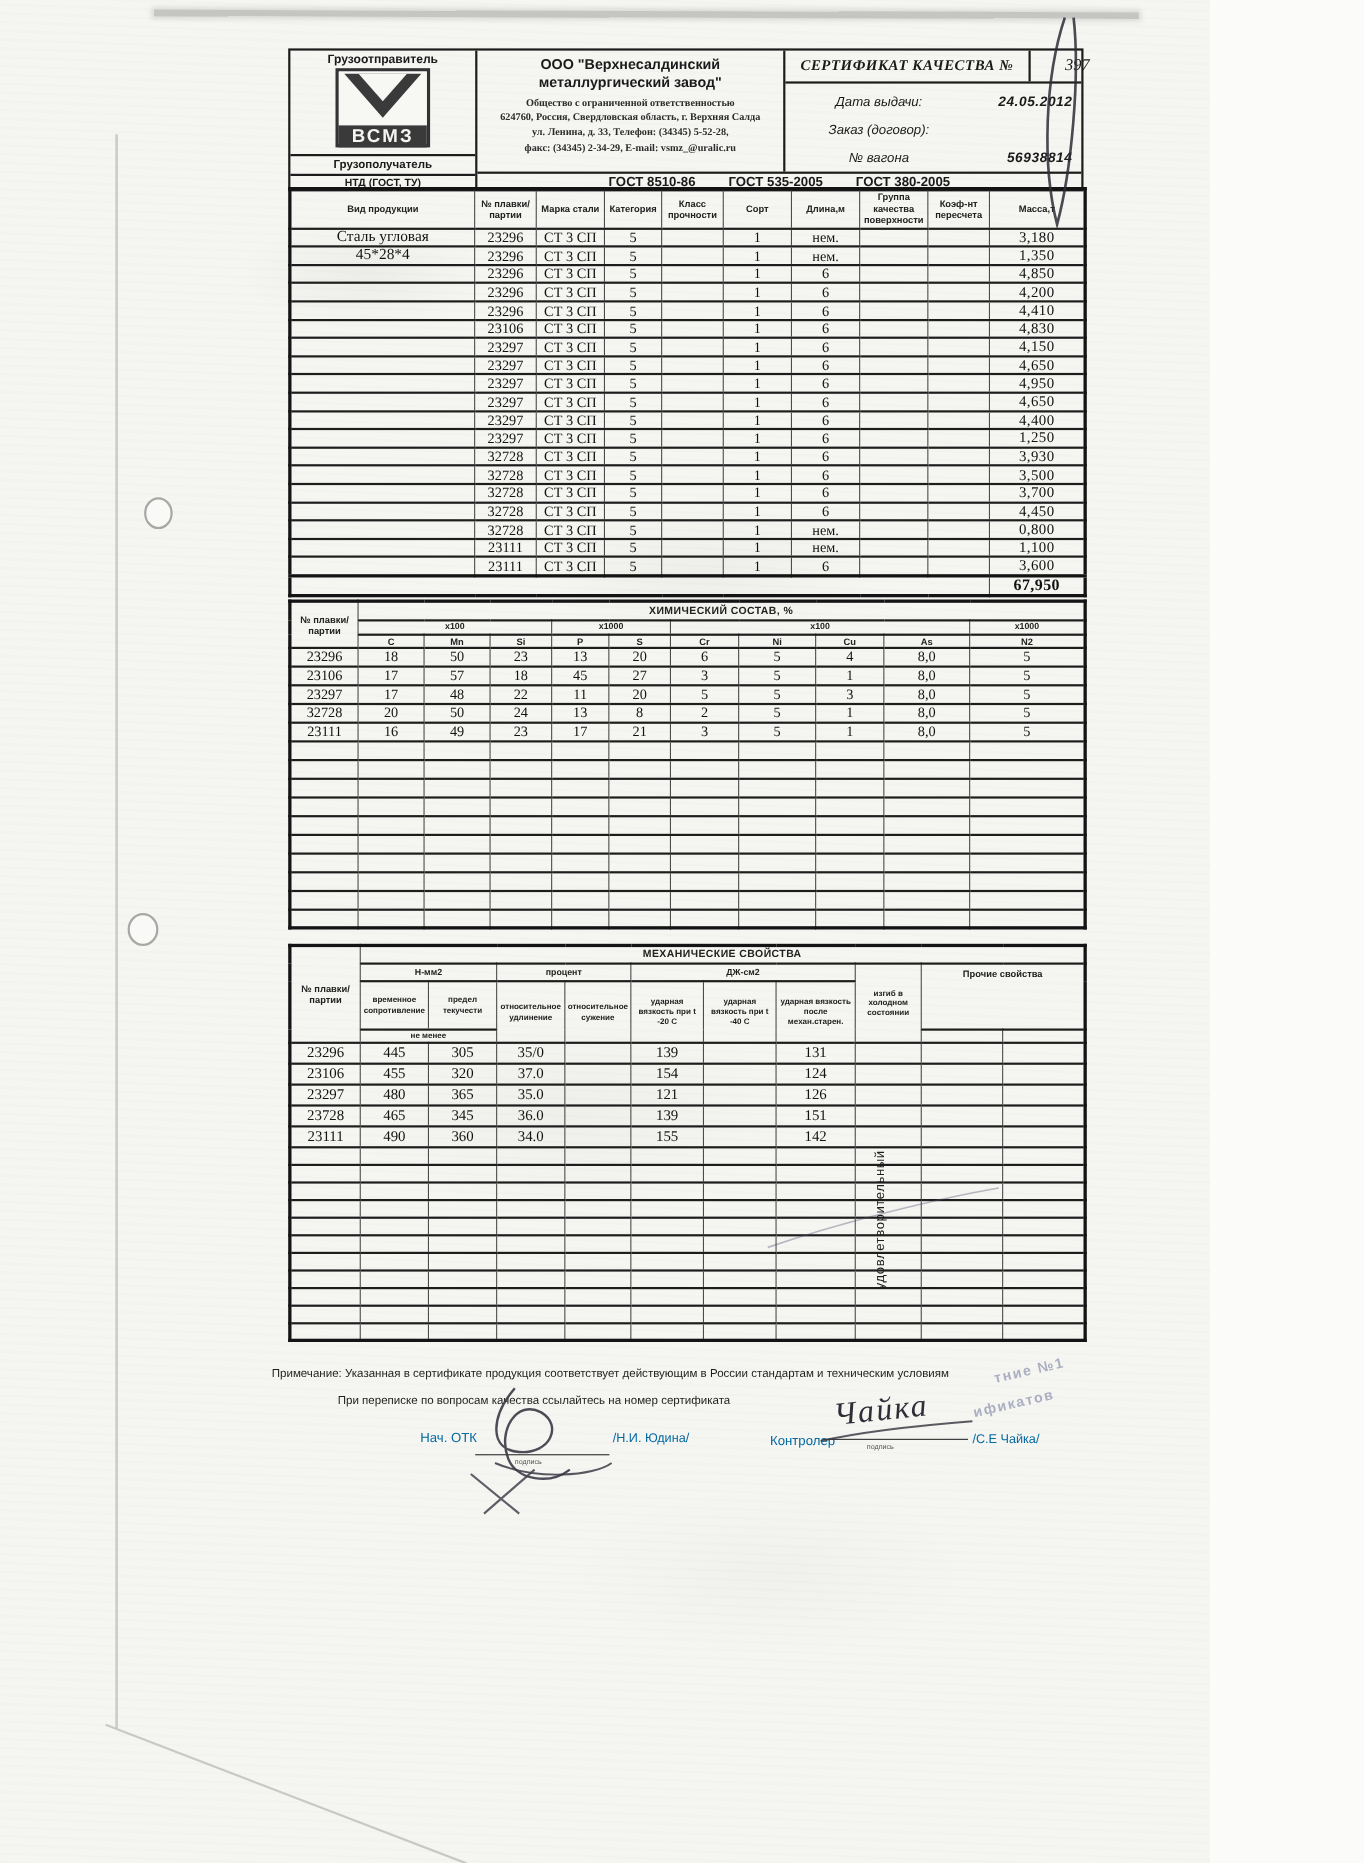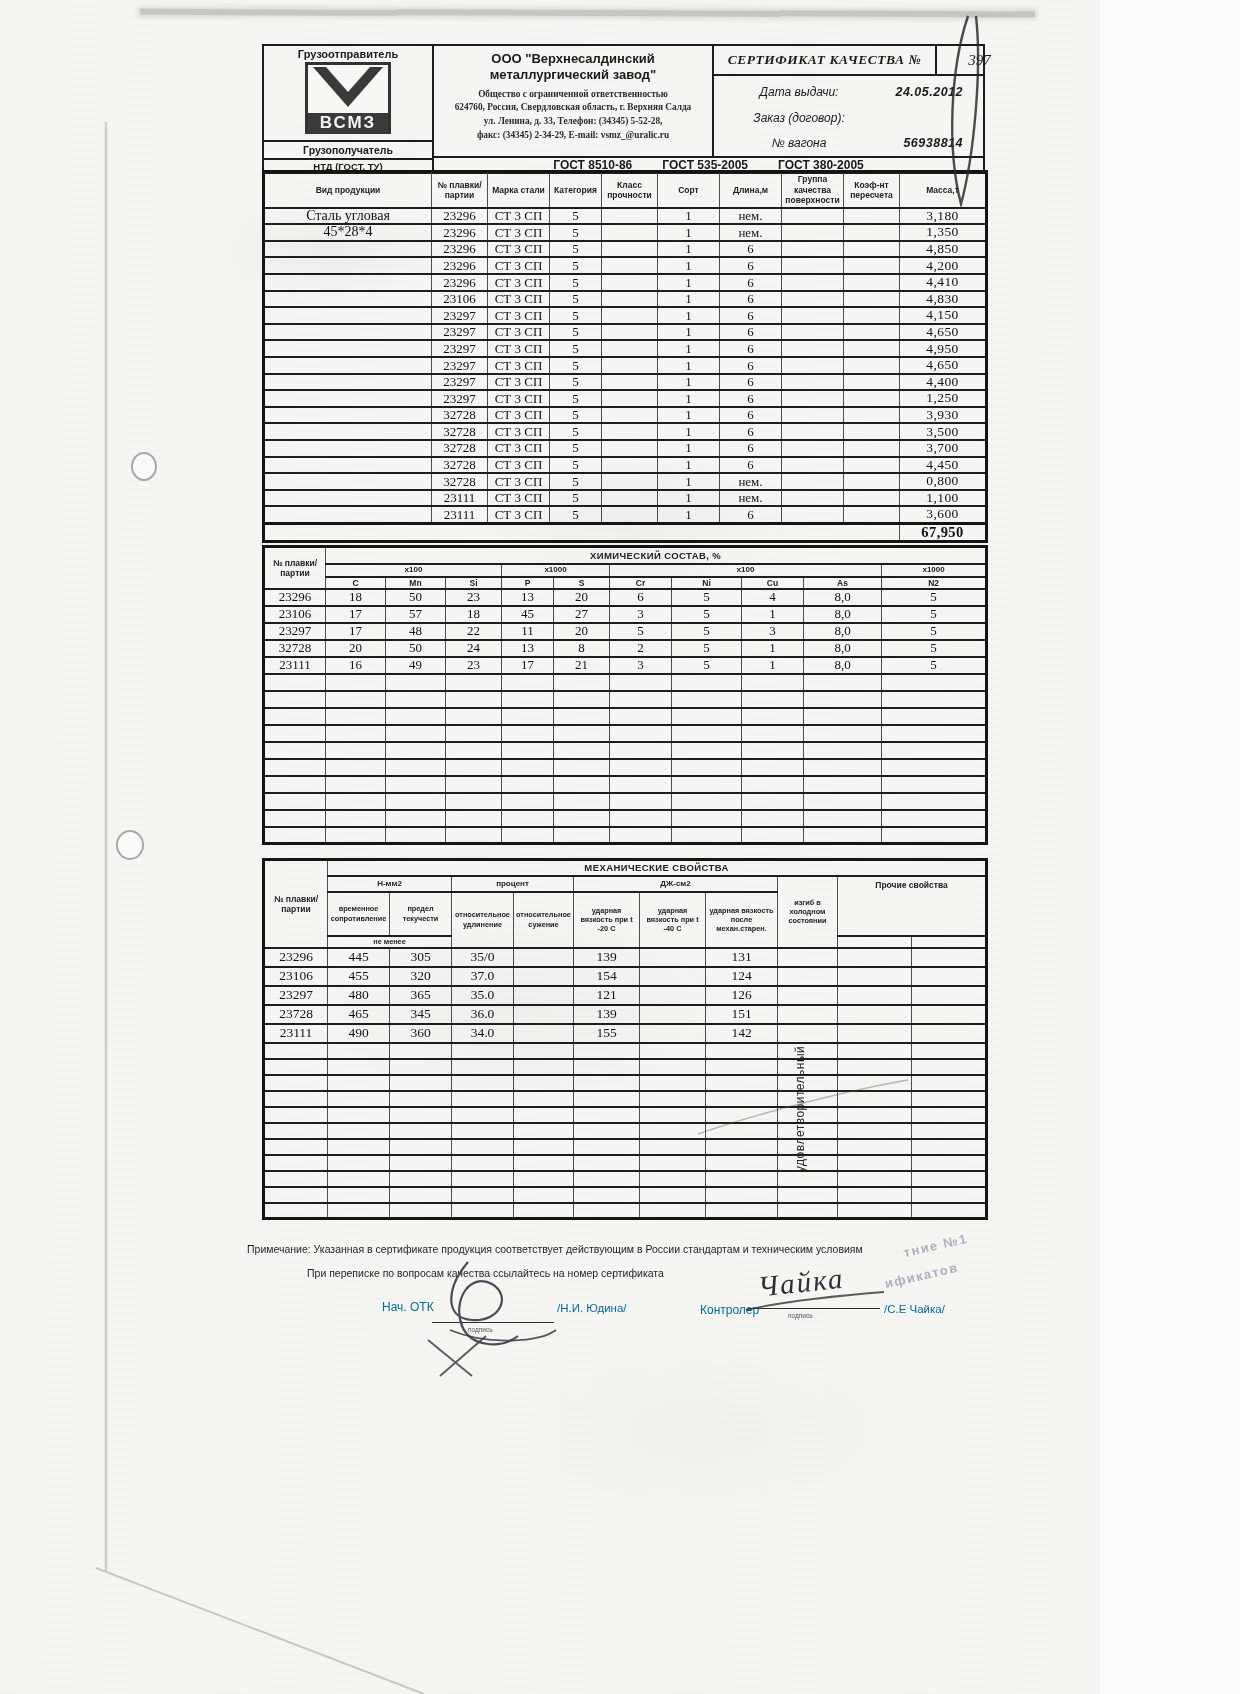--- a/index.html
+++ b/index.html
@@ -41,21 +41,21 @@
   .company-lines{margin-top:4px;font-family:"Liberation Serif",serif;font-weight:700;
                  font-size:9.3px;line-height:1.5;color:#2b2b2b;}
   .hb-cert{flex:1;display:flex;flex-direction:column;font-style:italic;}
   .cert-title-row{height:30px;border-bottom:2px solid #1c1c1c;display:flex;}
   .cert-title{flex:1;display:flex;align-items:center;justify-content:center;
               font-family:"Liberation Serif",serif;font-weight:700;font-size:13.5px;letter-spacing:.5px;}
   .cert-num{width:48px;border-left:2px solid #1c1c1c;display:flex;align-items:center;justify-content:center;
             font-family:"Liberation Serif",serif;font-size:15px;padding-left:39px;}
   .cert-row{display:flex;align-items:center;}
   .cert-row .lbl{flex:0 0 170px;text-align:center;font-size:12px;}
-  .cert-row .val{flex:1;text-align:right;padding-right:20px;font-weight:700;font-size:12.5px;letter-spacing:.5px;}
+  .cert-row .val{flex:1;text-align:right;padding-right:8px;font-weight:700;font-size:12.5px;letter-spacing:.5px;}
   .cr-date{height:28px;margin-top:2px;}
   .cr-order{height:24px;}
   .cr-wagon{height:26px;}
   .hb-ntd-value{flex:1;display:flex;align-items:center;justify-content:center;gap:30px;
                 font-weight:700;font-size:12px;}
 
   
   table{border-collapse:collapse;table-layout:fixed;position:absolute;left:262px;background:transparent;}
   table{border:3px solid #141414;}
   td{border:1px solid #4c4c4c;border-top:2px solid #1d1d1d;border-bottom:2px solid #1d1d1d;

